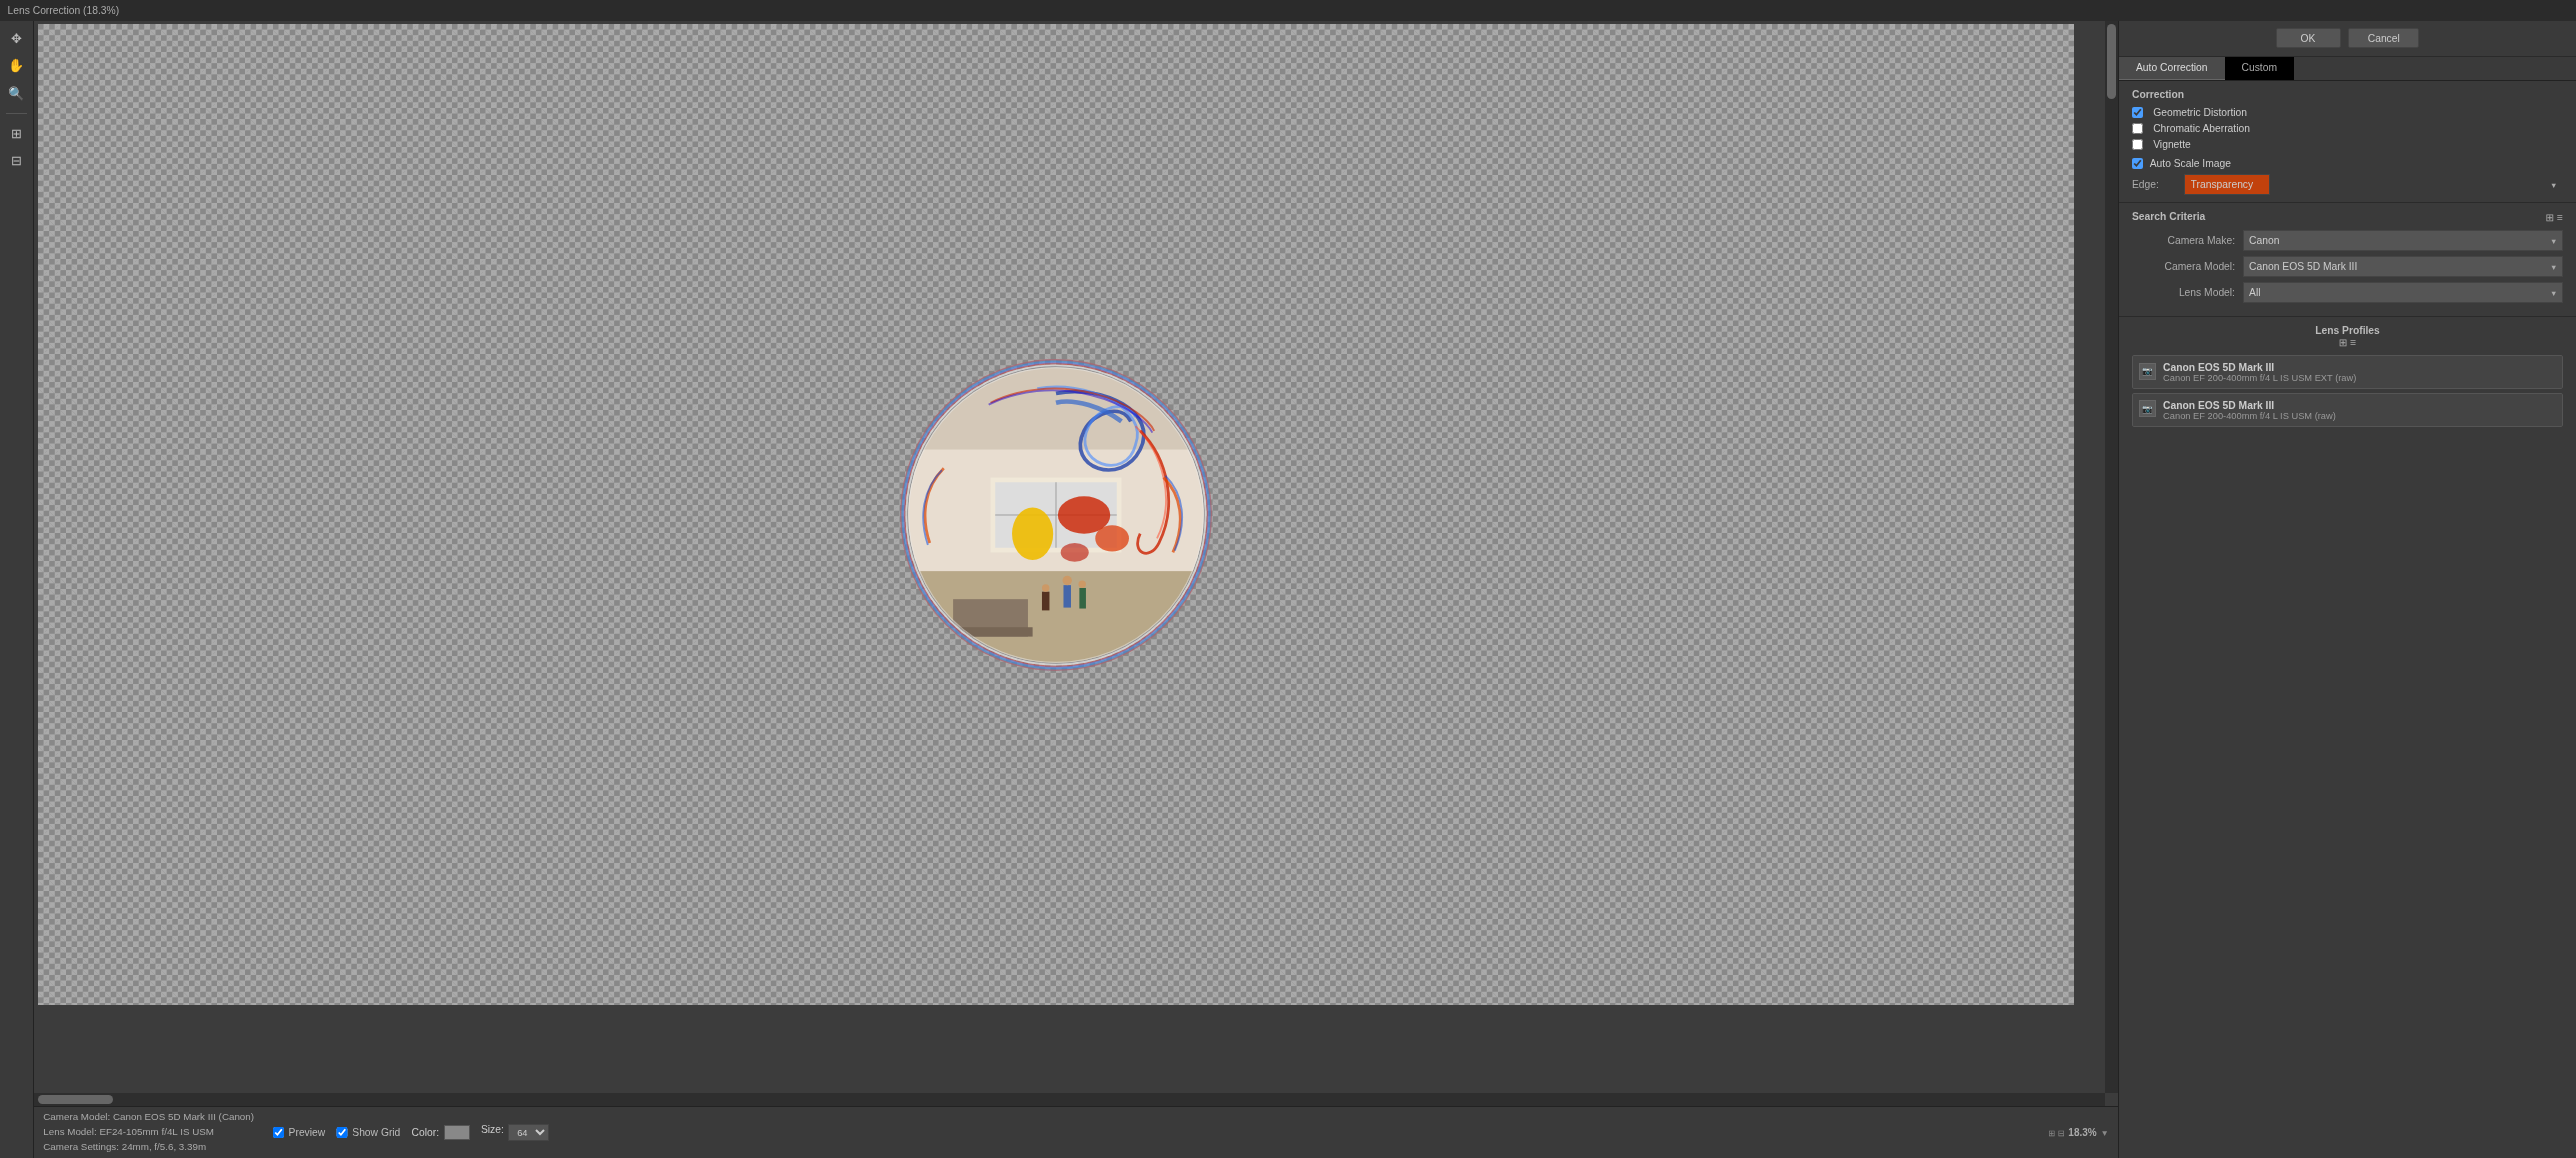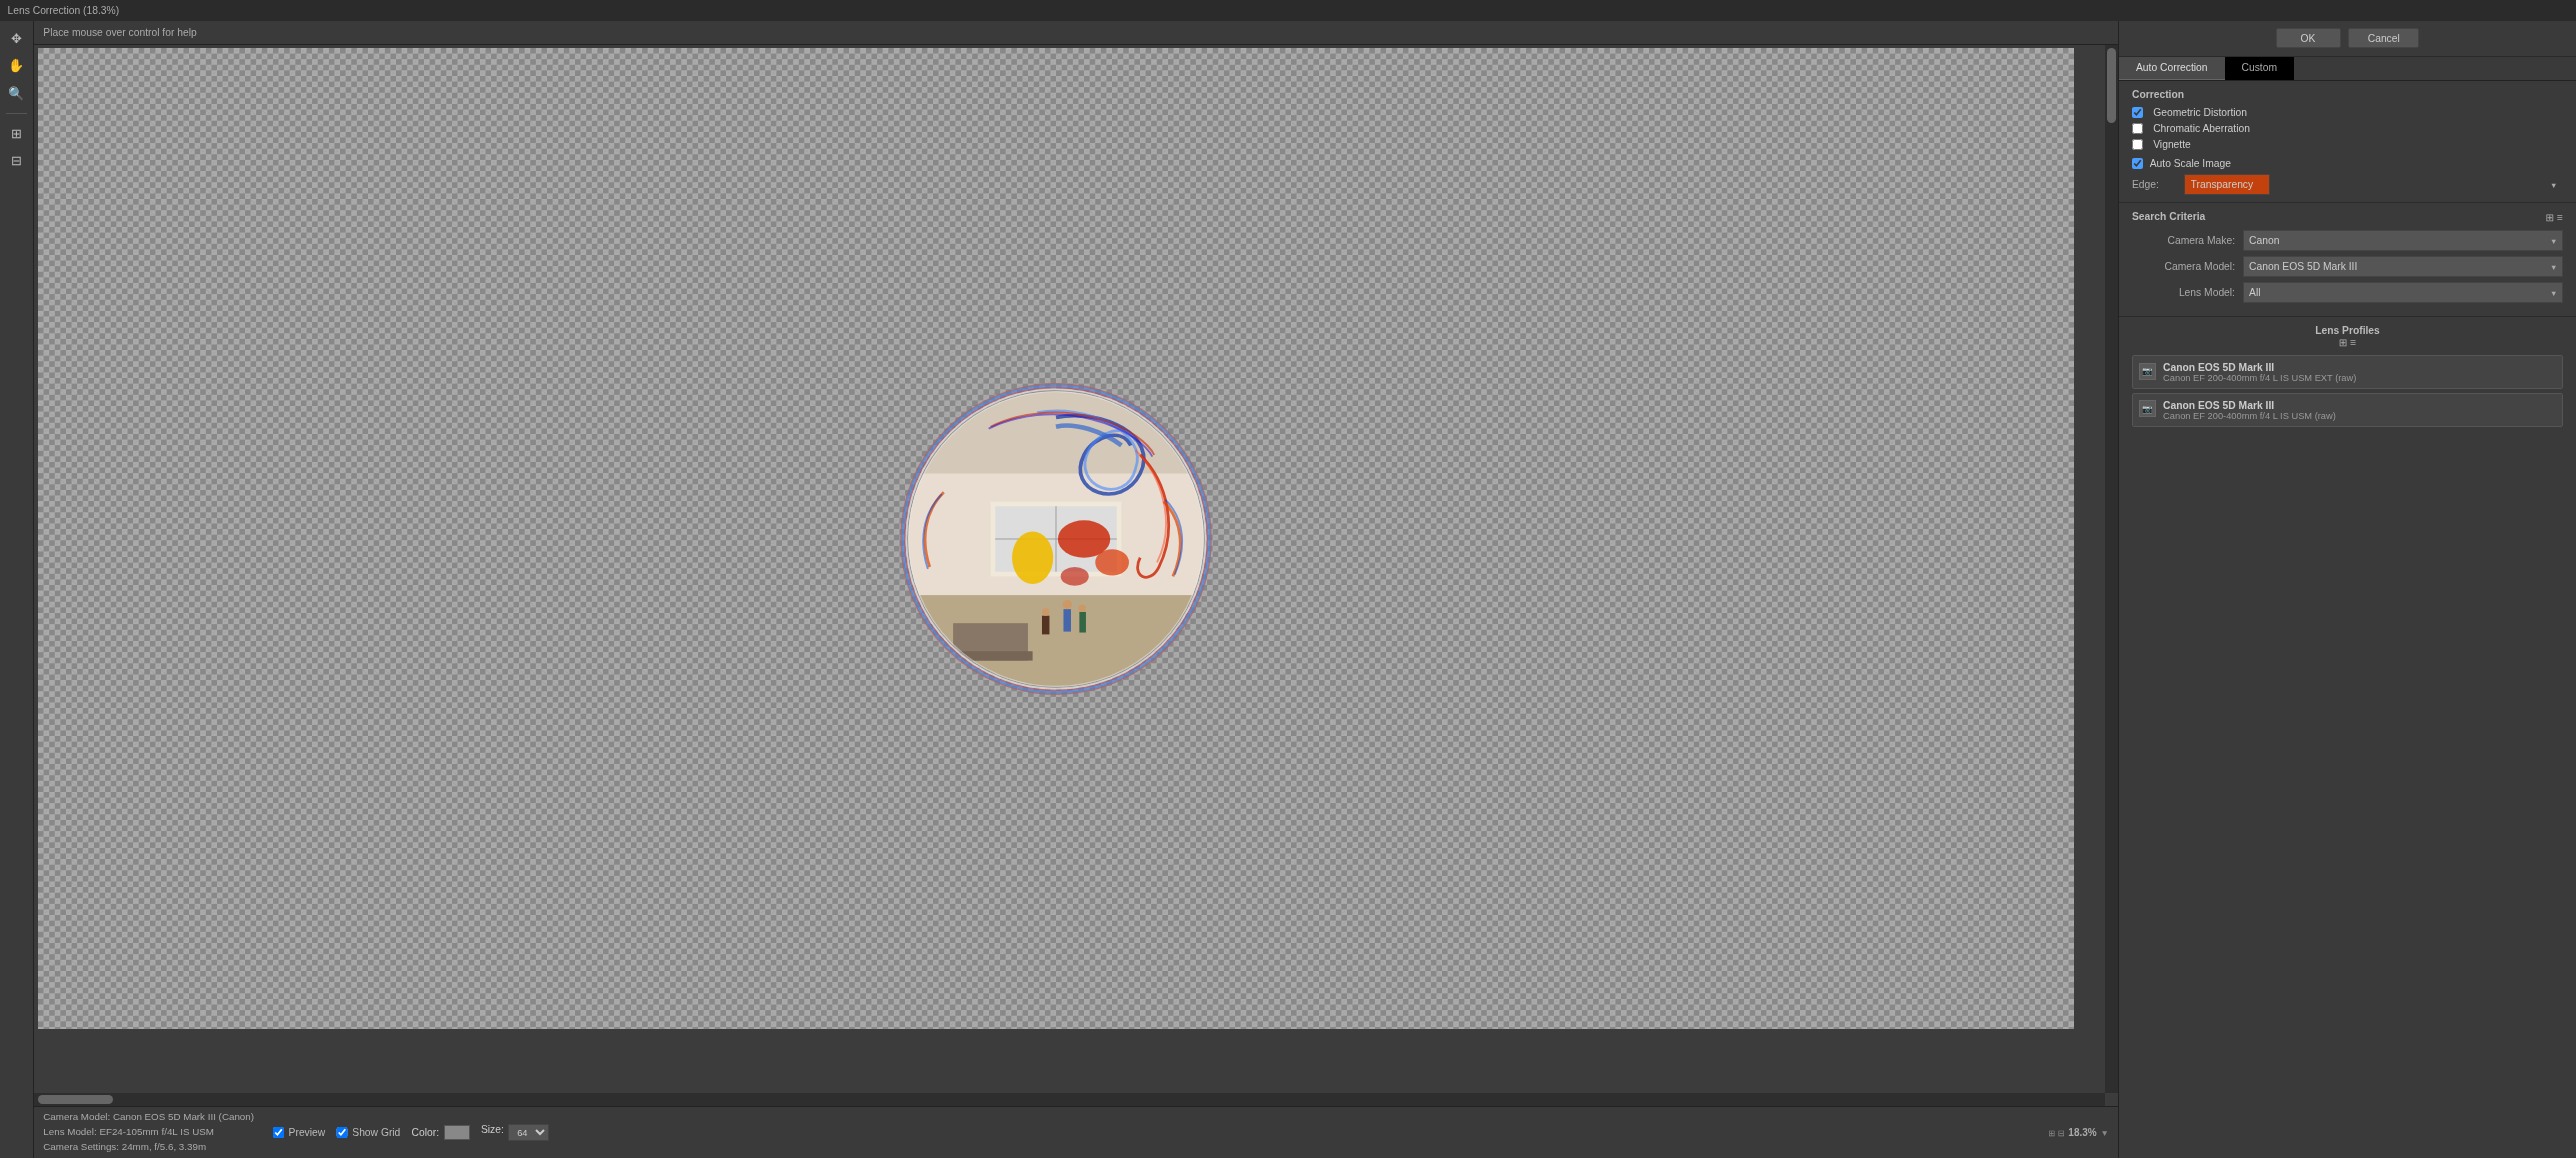--- a/index.html
+++ b/index.html
@@ -499,23 +499,20 @@
     <button class="tool-btn" title="Move">✥</button>
     <button class="tool-btn" title="Hand">✋</button>
     <button class="tool-btn" title="Zoom">🔍</button>
     <div style="width:20.5px;height:0.9px;background:#555;margin:3.7px 0;"></div>
     <button class="tool-btn" title="Grid">⊞</button>
     <button class="tool-btn" title="Layers">⊟</button>
   </div>
 
   <div class="canvas-area">
 
-    <div class="help-bar">
-      <span>Place mouse over control for help</span>
-    </div>
 
     <div class="canvas-viewport">
       <div class="canvas-scroll-container">
         <div class="canvas-content">
 
           <div class="distorted-image">
             <svg viewBox="0 0 340 340" xmlns="http://www.w3.org/2000/svg" width="318" height="318">
               <defs>
                 <clipPath id="circleClip">
                   <circle cx="170" cy="170" r="158"></circle>

